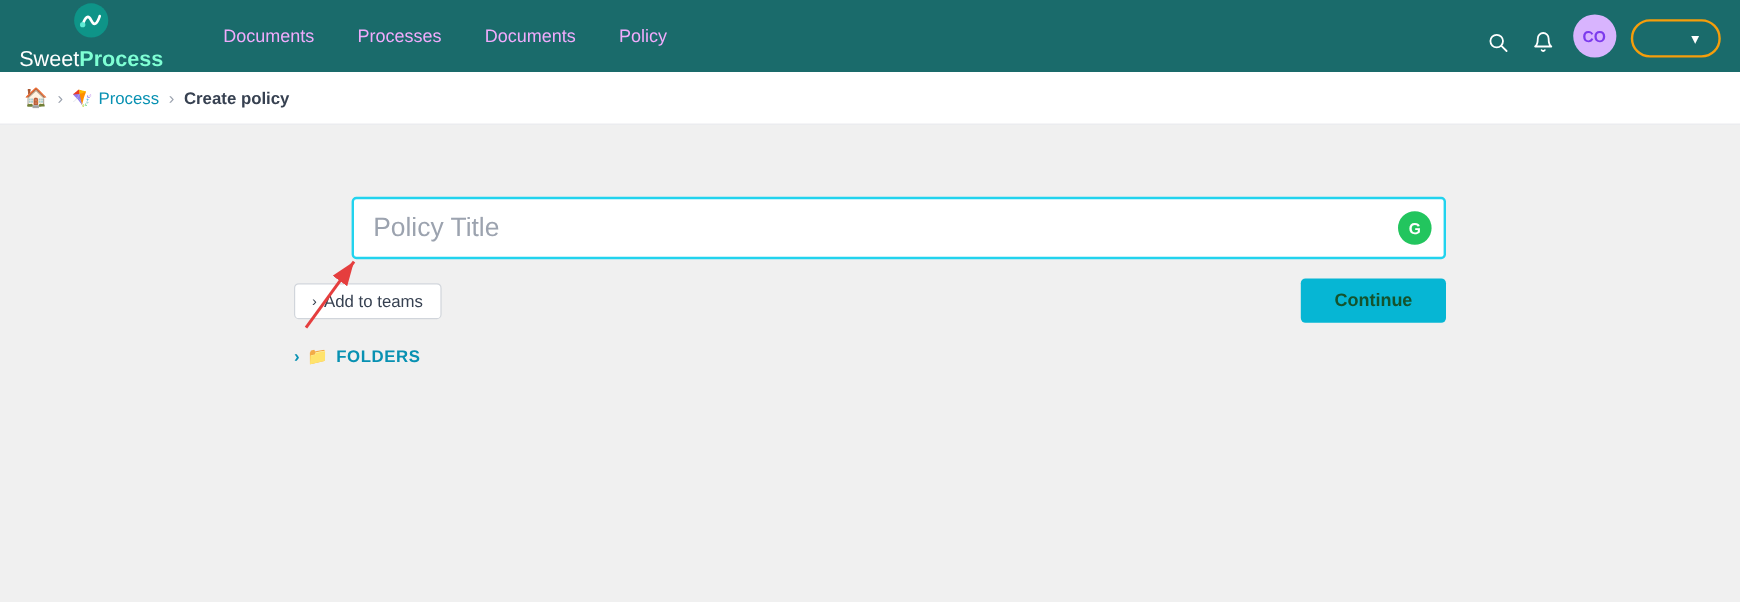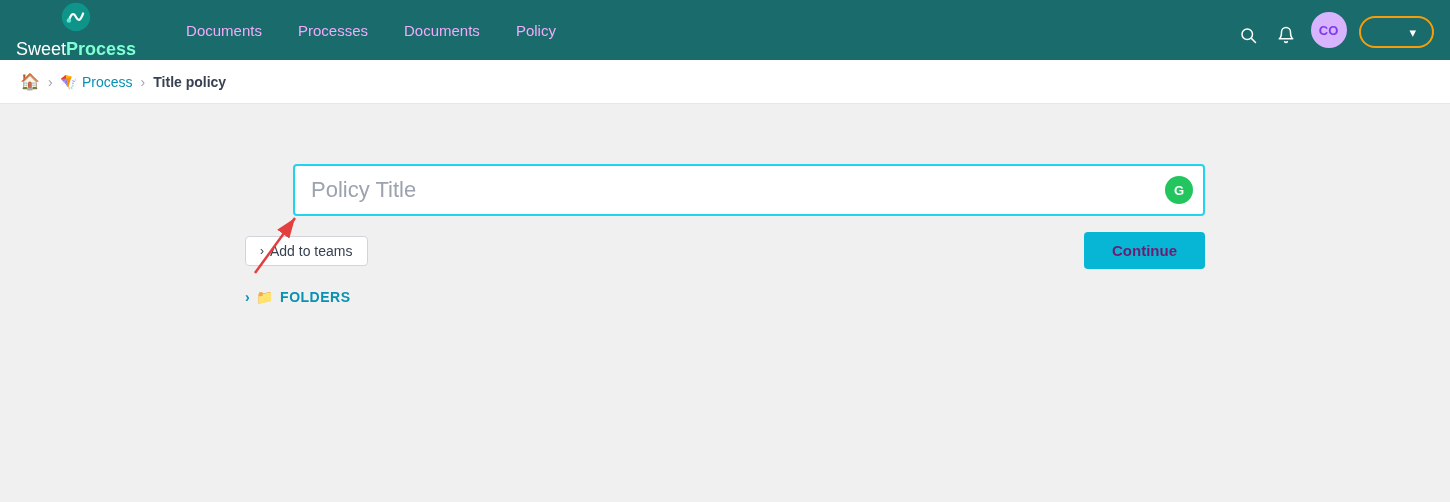--- a/index.html
+++ b/index.html
@@ -195,21 +195,21 @@
       padding: 6px 14px;
       font-size: 14px;
       color: #374151;
       cursor: pointer;
       font-family: inherit;
     }
     .chevron-right { font-size: 12px; color: #374151; }
 
     .continue-btn {
       background: #06b6d4;
-      color: #701a75;
+      color: #14532d;
       border: none;
       border-radius: 4px;
       padding: 10px 28px;
       font-size: 15px;
       font-weight: 600;
       cursor: pointer;
       font-family: inherit;
     }
 
     
@@ -276,21 +276,21 @@
 <div class="breadcrumb-bar">
   <a class="home-icon">🏠</a>
   <span class="breadcrumb-sep">›</span>
   <div class="breadcrumb-item">
     <a class="breadcrumb-link">
       <span>🪁</span>
       <span>Process</span>
     </a>
   </div>
   <span class="breadcrumb-sep">›</span>
-  <span class="breadcrumb-current">Title policy</span>
+  <span class="breadcrumb-current">Create policy</span>
 </div>
 
 <div class="main-content">
   <div class="form-container">
 
     <div class="title-input-wrapper" style="position:relative;padding-left:48px;">
       <input class="title-input" type="text" placeholder="Policy Title" style="">
       <div class="grammarly-icon">
         <span>G</span>
       </div>

